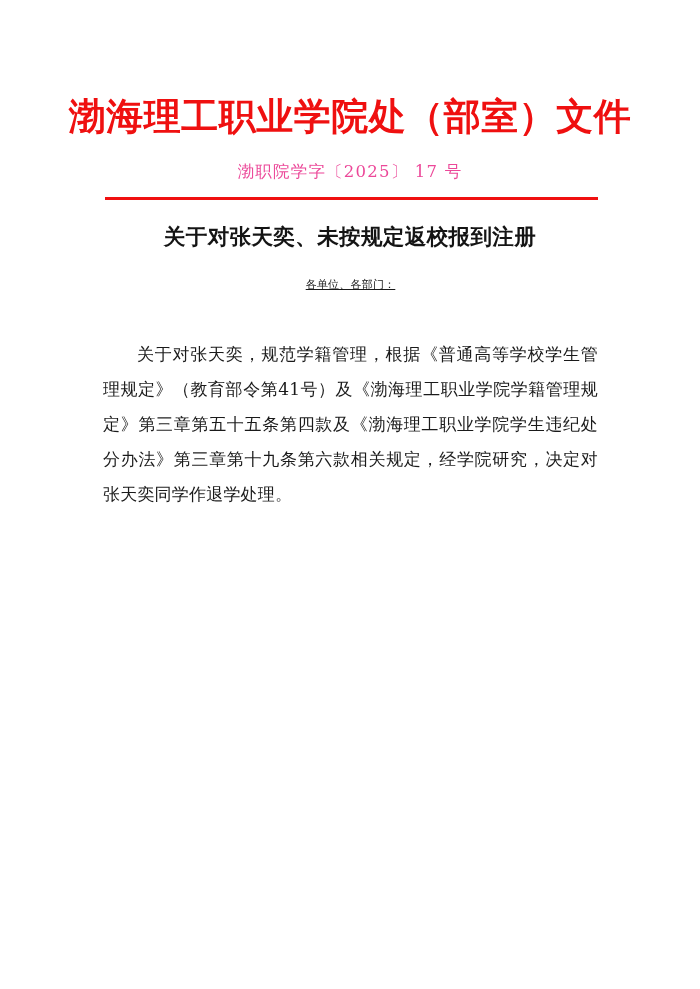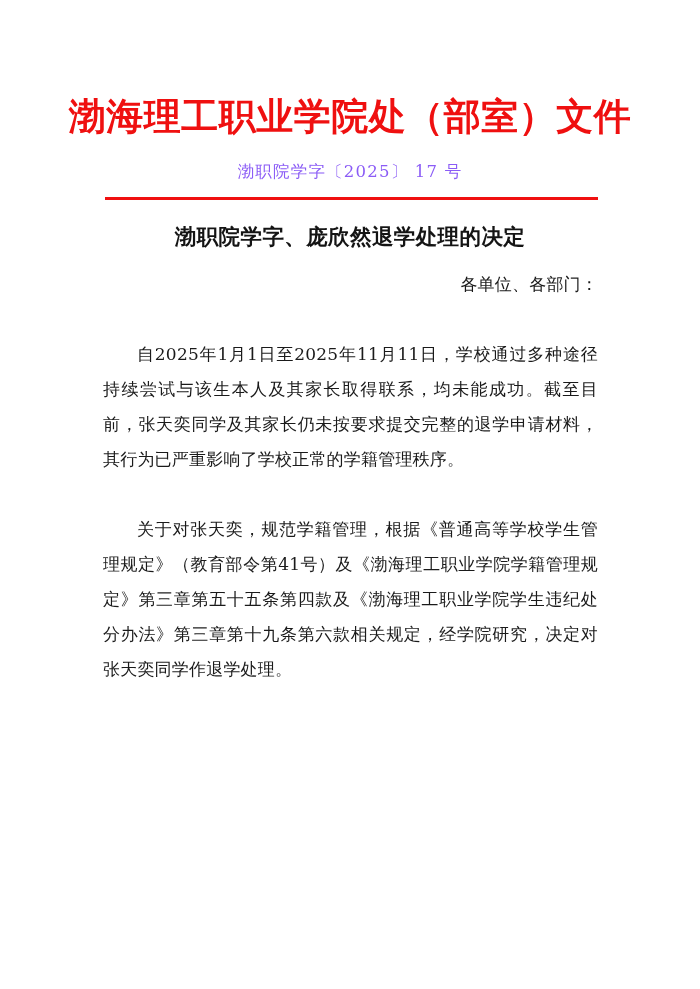--- a/index.html
+++ b/index.html
@@ -35,21 +35,21 @@
     font-family: "DejaVu Serif", "Liberation Serif", serif;
   }
   .doc-number {
     position: absolute;
     left: 0;
     top: 160px;
     width: 700px;
     text-align: center;
     font-size: 16.5px;
     line-height: 24px;
-    color: #8b5cf6;
+    color: #ec4899;
     letter-spacing: 1.2px;
   }
   .red-rule {
     position: absolute;
     left: 105px;
     top: 197px;
     width: 493px;
     height: 3px;
     background: #f01010;
   }
@@ -65,24 +65,25 @@
     color: #141414;
     letter-spacing: 0.4px;
   }
   .body-block {
     position: absolute;
     left: 103px;
     top: 267px;
     width: 495px;
   }
   .salutation {
-    font-size: 17px;
+    font-size: 11px;
     line-height: 35px;
-    text-align: right;
+    text-align: center;
     letter-spacing: 0.2px;
+    text-decoration: underline;
   }
   .para {
     font-size: 17px;
     line-height: 35px;
     text-align: justify;
     text-align-last: left;
     text-indent: 34px;
     letter-spacing: 0.2px;
     margin: 0;
     word-break: break-all;
@@ -95,26 +96,25 @@
 <body>
 
 <div class="page">
 
   <div class="doc-title">渤海理工职业学院处（部室）文件</div>
 
   <div class="doc-number">渤职院学字〔2025〕 17 号</div>
 
   <div class="red-rule"></div>
 
-  <div class="subject-heading">渤职院学字、庞欣然退学处理的决定</div>
+  <div class="subject-heading">关于对张天奕、未按规定返校报到注册</div>
 
   <div class="body-block">
 
     <div class="salutation">各单位、各部门：</div>
 
 
-    <p class="para gap">自2025年1月1日至2025年11月11日，学校通过多种途径持续尝试与该生本人及其家长取得联系，均未能成功。截至目前，张天奕同学及其家长仍未按要求提交完整的退学申请材料，其行为已严重影响了学校正常的学籍管理秩序。</p>
 
     <p class="para gap">关于对张天奕，规范学籍管理，根据《普通高等学校学生管理规定》（教育部令第41号）及《渤海理工职业学院学籍管理规定》第三章第五十五条第四款及《渤海理工职业学院学生违纪处分办法》第三章第十九条第六款相关规定，经学院研究，决定对张天奕同学作退学处理。</p>
 
   </div>
 
 </div>
 
 </body></html>

